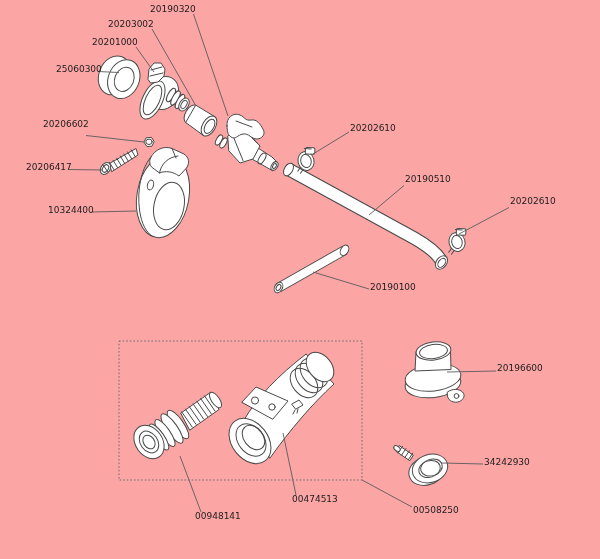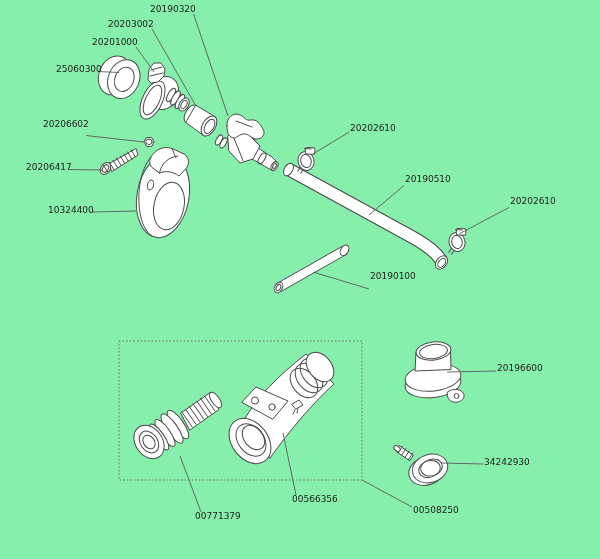--- a/index.html
+++ b/index.html
@@ -1,16 +1,16 @@
 <!DOCTYPE html>
 <html><head>
 <meta charset="utf-8">
 <style>
   html,body{margin:0;padding:0;background:#ffffff;}
-  .stage{position:relative;width:600px;height:559px;background:#86efac;overflow:hidden;
+  .stage{position:relative;width:600px;height:559px;background:#fca5a5;overflow:hidden;
          font-family:"DejaVu Sans","Liberation Sans",sans-serif;}
   .stage svg{position:absolute;left:0;top:0;}
   svg .ln{stroke:#4a4a4a;stroke-width:1;fill:none;stroke-linejoin:round;stroke-linecap:round;}
   svg .w{fill:#ffffff;}
   svg .ld{stroke:#5a5a5a;stroke-width:0.9;fill:none;}
   svg .dash{stroke:#6f6f6f;stroke-width:1;fill:none;stroke-dasharray:1.6 2;}
   .lbl{position:absolute;font-size:9px;line-height:11px;color:#1c1c1c;white-space:nowrap;}
 </style>
 </head>
 <body>
@@ -199,19 +199,19 @@
   <div class="lbl" style="left:150px;top:4px">20190320</div>
   <div class="lbl" style="left:108px;top:19px">20203002</div>
   <div class="lbl" style="left:92px;top:37px">20201000</div>
   <div class="lbl" style="left:56px;top:64px">25060300</div>
   <div class="lbl" style="left:43px;top:119px">20206602</div>
   <div class="lbl" style="left:26px;top:162px">20206417</div>
   <div class="lbl" style="left:48px;top:205px">10324400</div>
   <div class="lbl" style="left:350px;top:123px">20202610</div>
   <div class="lbl" style="left:405px;top:174px">20190510</div>
   <div class="lbl" style="left:510px;top:196px">20202610</div>
-  <div class="lbl" style="left:370px;top:271px">20190100</div>
+  <div class="lbl" style="left:370px;top:282px">20190100</div>
   <div class="lbl" style="left:497px;top:363px">20196600</div>
   <div class="lbl" style="left:484px;top:457px">34242930</div>
   <div class="lbl" style="left:413px;top:505px">00508250</div>
-  <div class="lbl" style="left:292px;top:494px">00566356</div>
-  <div class="lbl" style="left:195px;top:511px">00771379</div>
+  <div class="lbl" style="left:292px;top:494px">00474513</div>
+  <div class="lbl" style="left:195px;top:511px">00948141</div>
 </div>
 
 </body></html>

